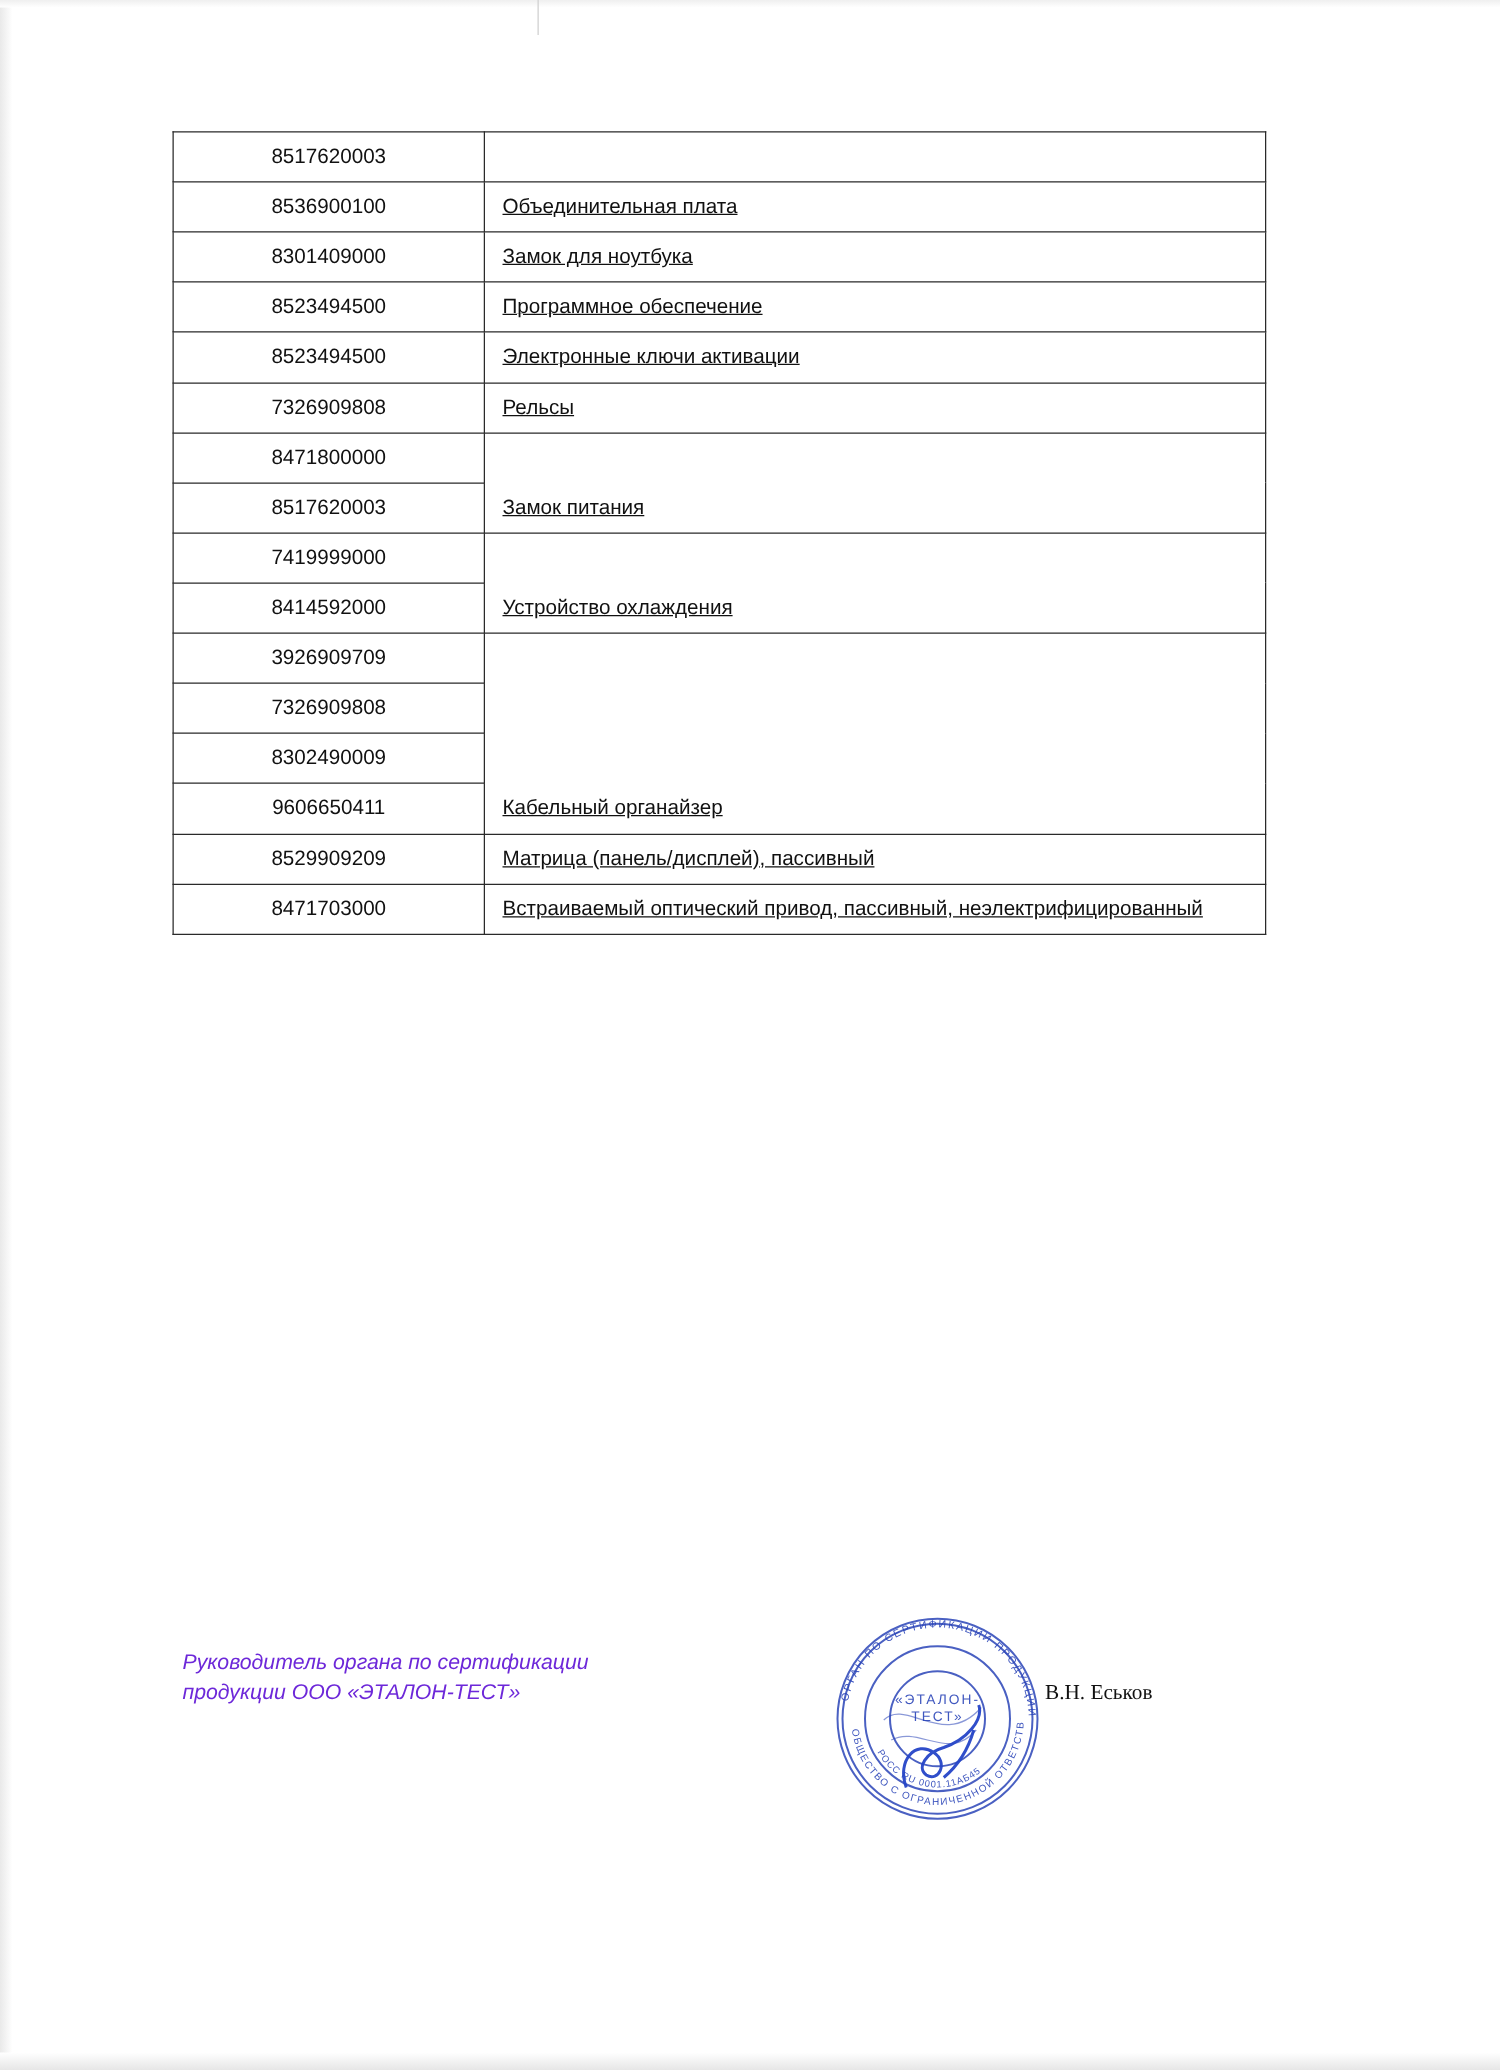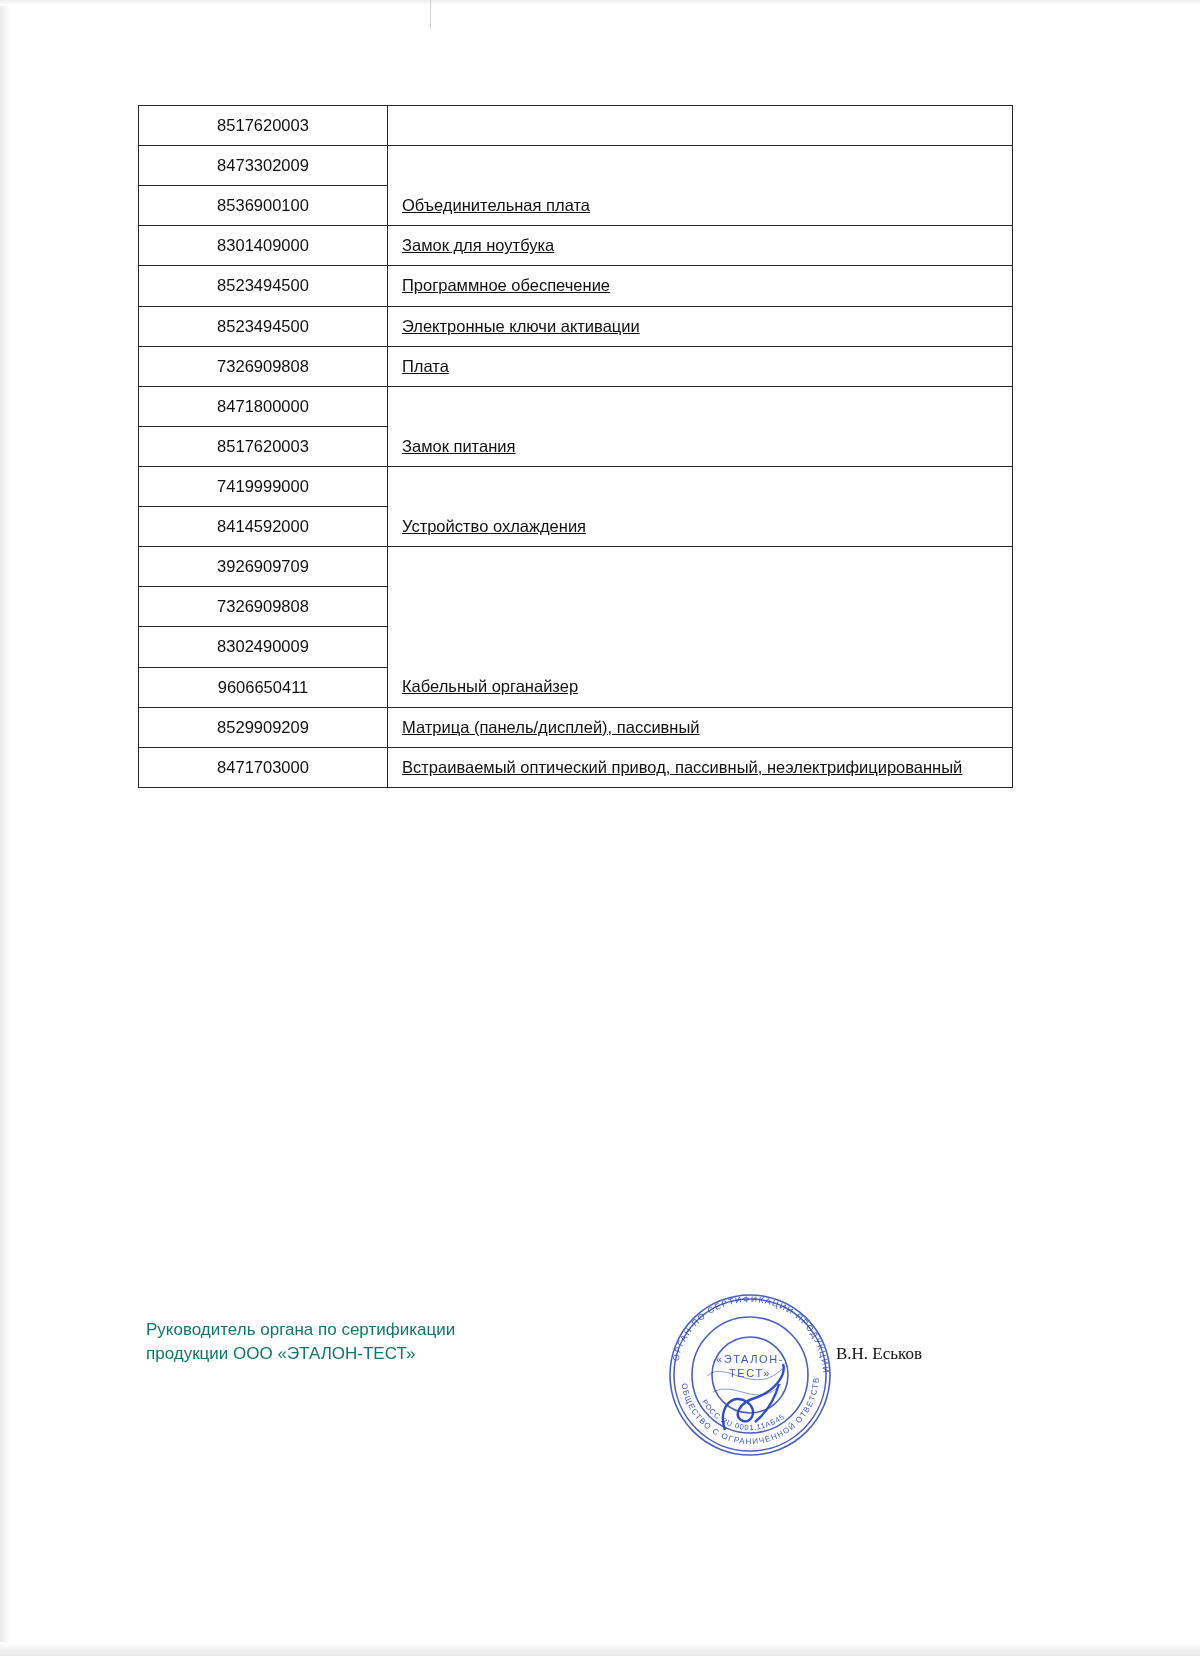--- a/index.html
+++ b/index.html
@@ -79,24 +79,25 @@
   
   .sign-block {
     position: absolute;
     left: 146px;
     top: 1318px;
     width: 820px;
   }
   .sign-text {
     font-size: 17px;
     line-height: 1.42;
-    color: #0f766e;
+    color: #6d28d9;
     white-space: pre-line;
     display: block;
     max-width: 420px;
+    font-style: italic;
   }
   .sign-name {
     position: absolute;
     left: 690px;
     top: 26px;
     font-size: 17px;
     color: #111111;
     font-family: Liberation Serif, serif;
   }
 
@@ -126,28 +127,20 @@
       <td class="col-code">
           <div class="cell-code">8517620003</div>
         </td>
       <td class="col-name">
           <div class="cell-name"></div>
         </td>
     </tr>
 
     <tr>
       <td class="col-code">
-          <div class="cell-code">8473302009</div>
-        </td>
-      <td class="col-name no-bottom" rowspan="1">
-          <div class="cell-name"></div>
-        </td>
-    </tr>
-    <tr>
-      <td class="col-code">
           <div class="cell-code">8536900100</div>
         </td>
       <td class="col-name no-top">
           <div class="cell-name">Объединительная плата</div>
         </td>
     </tr>
 
     <tr>
       <td class="col-code">
           <div class="cell-code">8301409000</div>
@@ -173,21 +166,21 @@
       <td class="col-name">
           <div class="cell-name">Электронные ключи активации</div>
         </td>
     </tr>
 
     <tr>
       <td class="col-code">
           <div class="cell-code">7326909808</div>
         </td>
       <td class="col-name">
-          <div class="cell-name">Плата</div>
+          <div class="cell-name">Рельсы</div>
         </td>
     </tr>
 
     <tr>
       <td class="col-code">
           <div class="cell-code">8471800000</div>
         </td>
       <td class="col-name no-bottom">
           <div class="cell-name"></div>
         </td>

